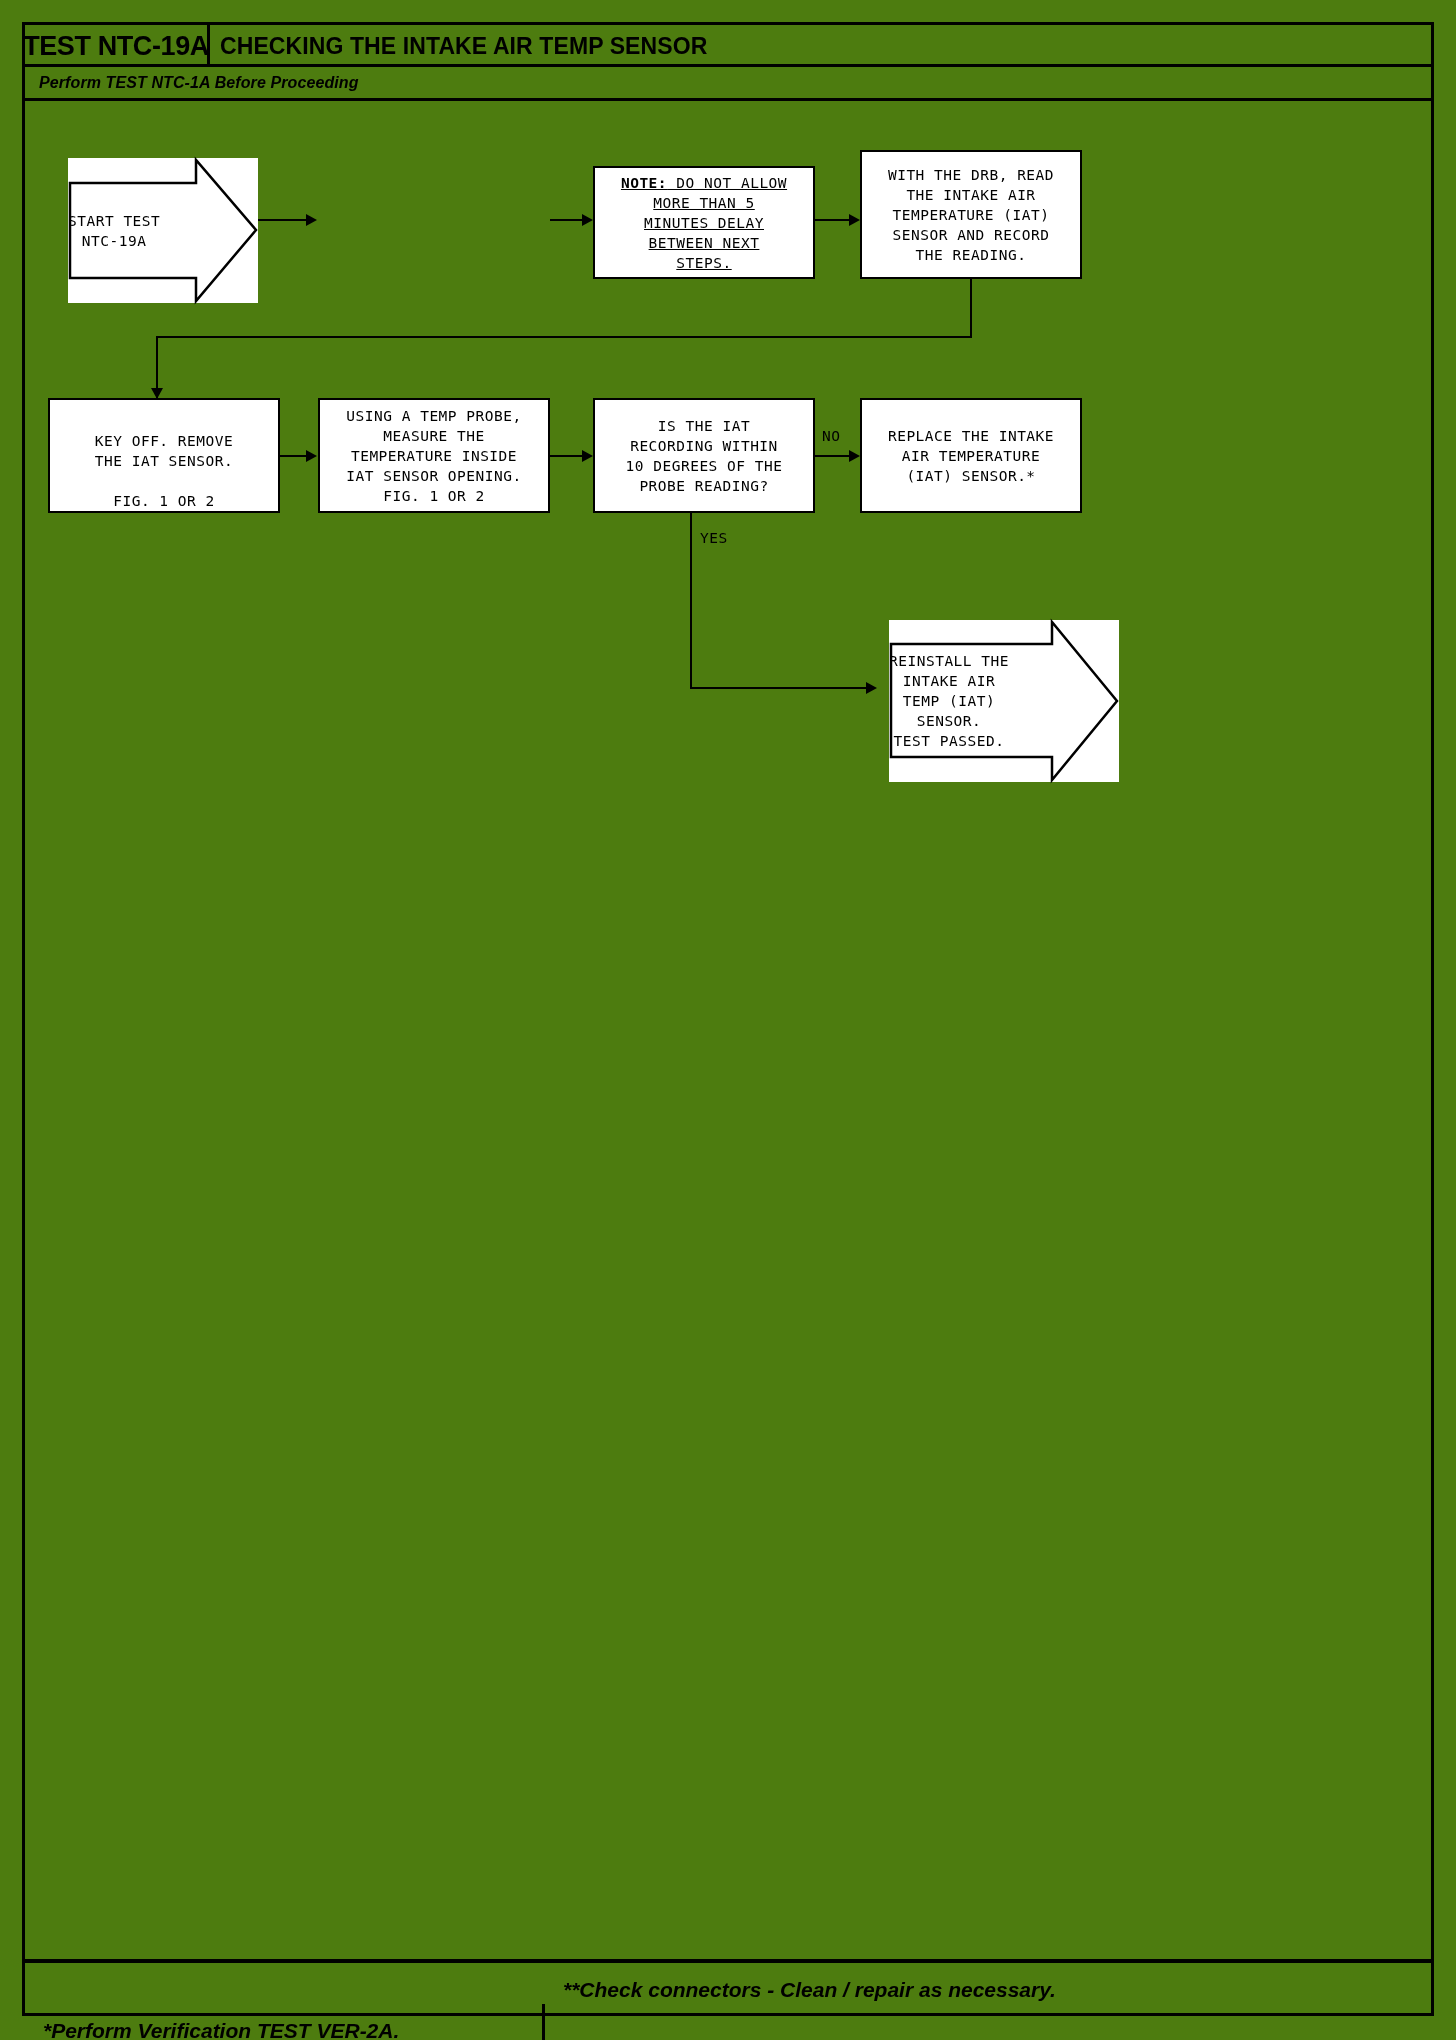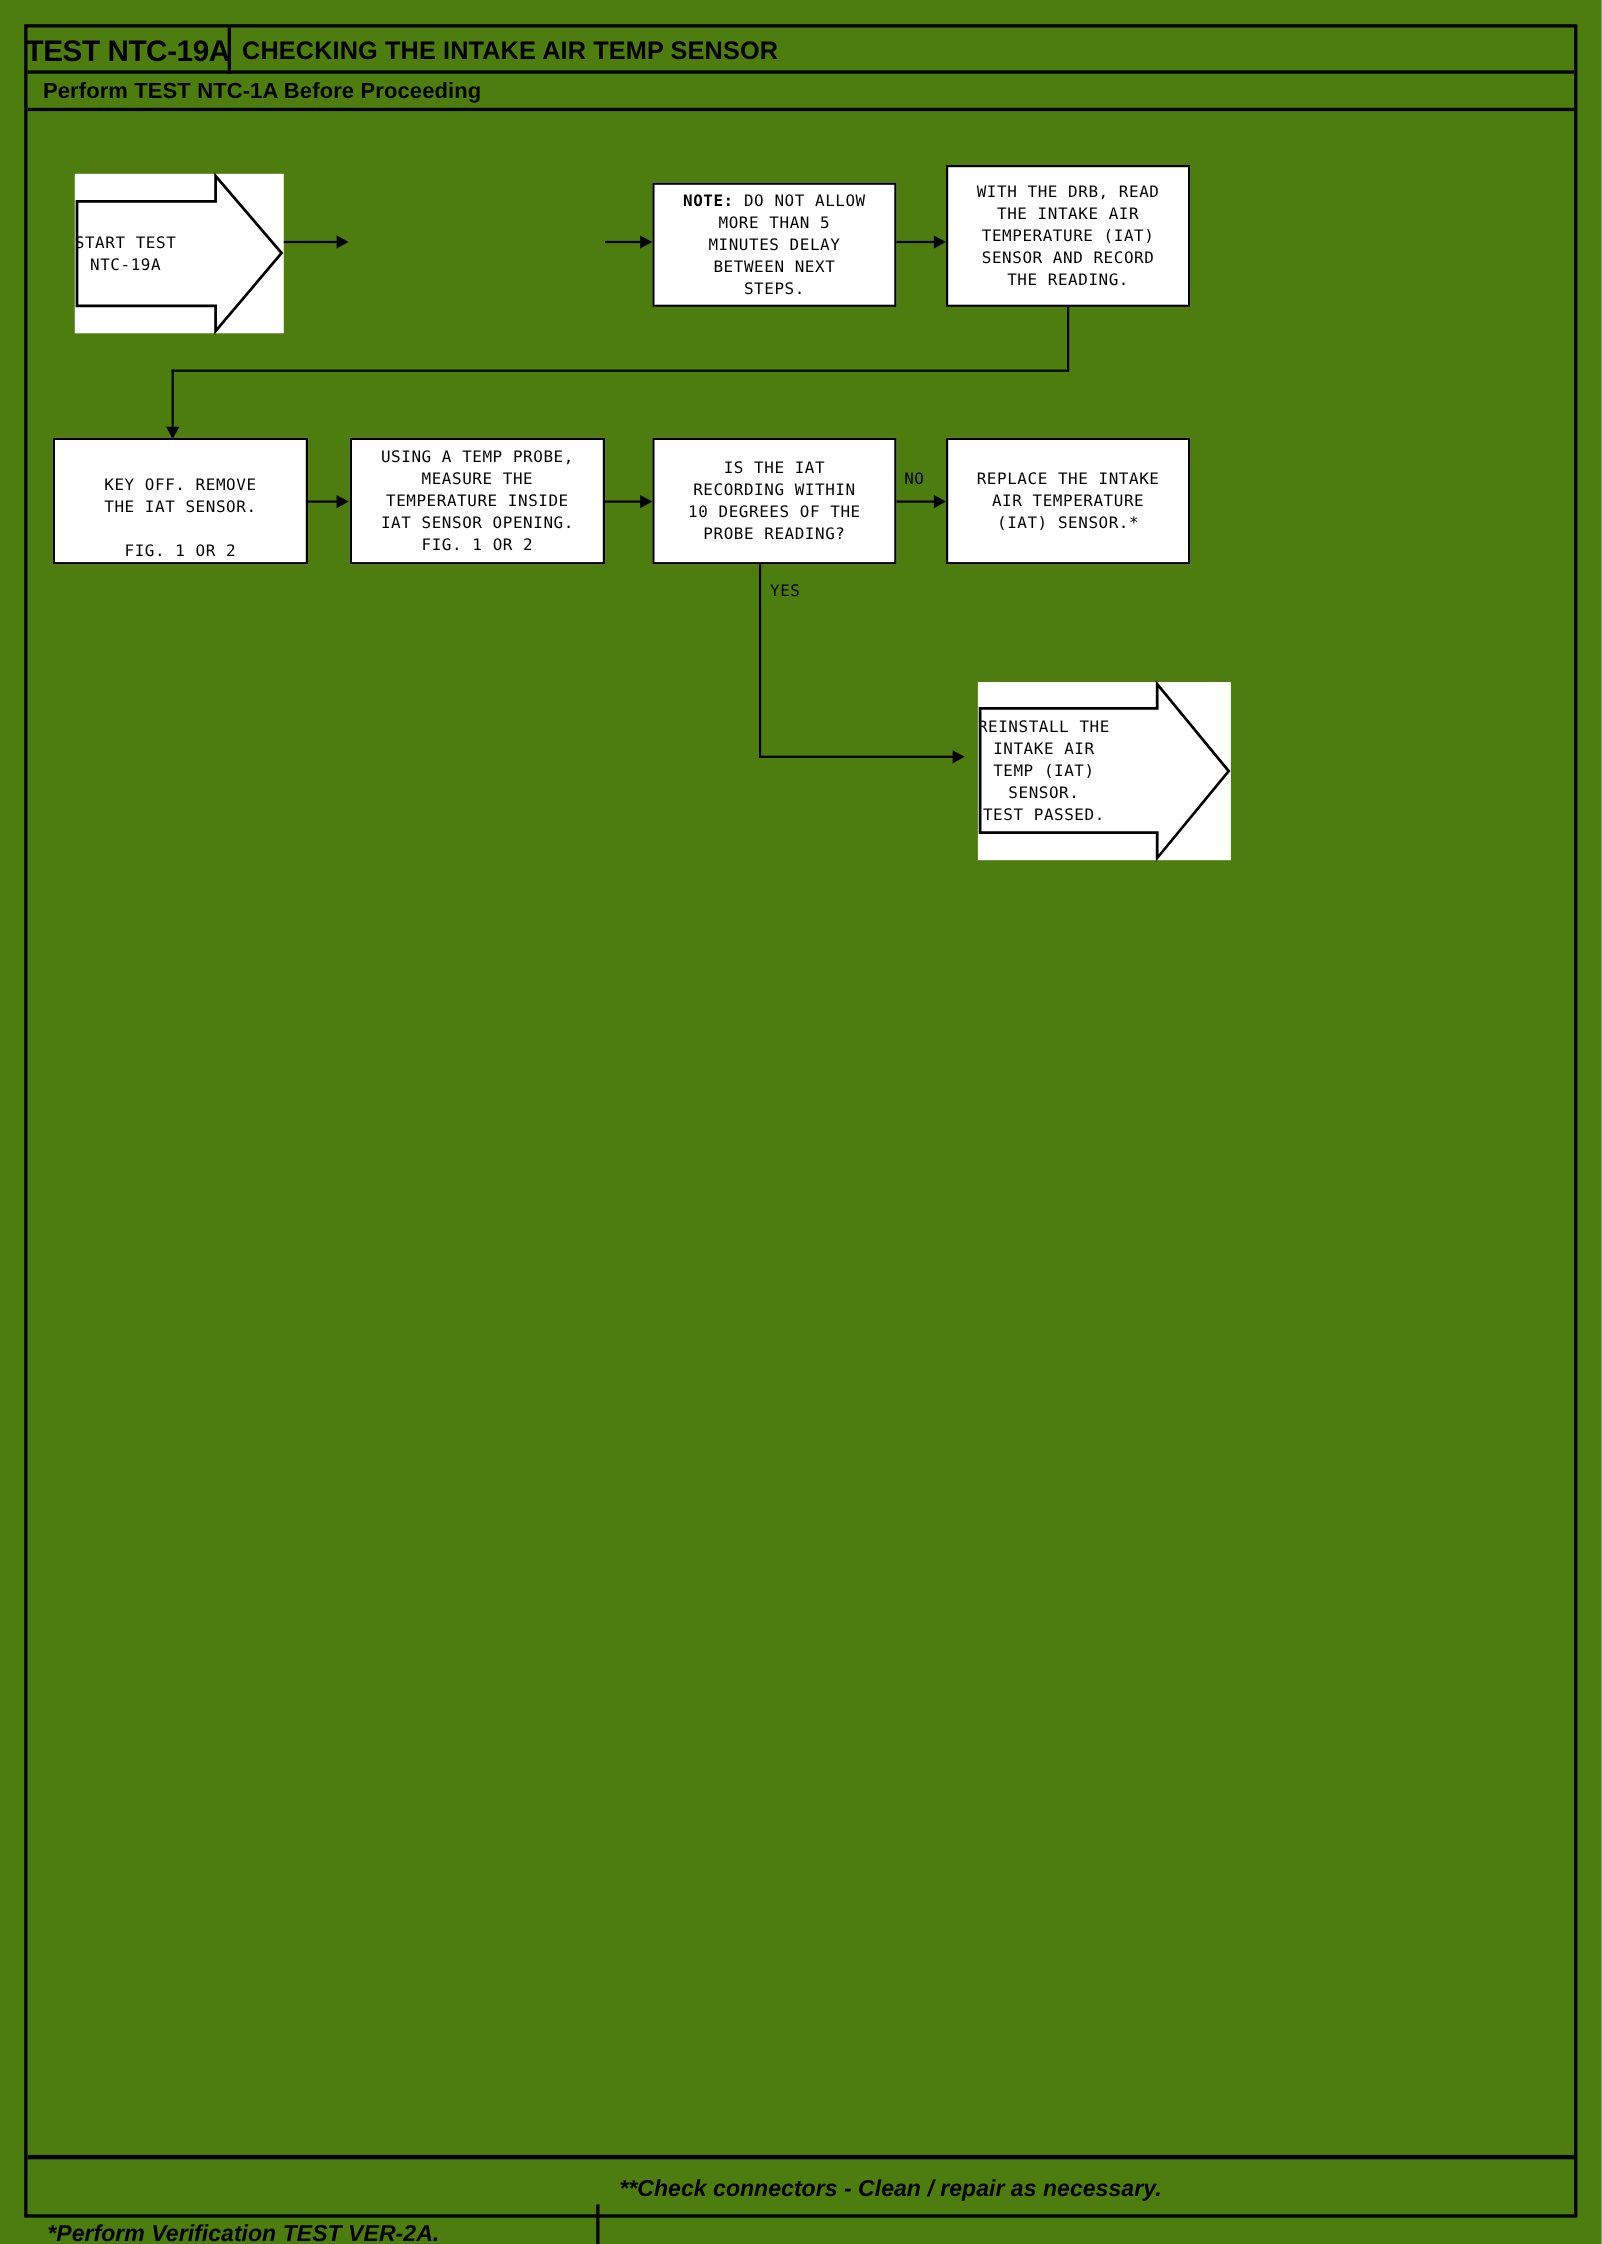--- a/index.html
+++ b/index.html
@@ -76,25 +76,26 @@
     left: 25px;
     top: 68px;
     width: 1406px;
     height: 33px;
     box-sizing: border-box;
     border-bottom: 3px solid #000;
     display: flex;
     align-items: center;
   }
   .subheader-text {
-    font-size: 20px;
+    font-size: 16px;
     font-weight: bold;
     padding-left: 14px;
     letter-spacing: 0.1px;
     white-space: nowrap;
+    font-style: italic;
   }
 
   
   .footer-band {
     position: absolute;
     left: 25px;
     top: 1959px;
     width: 1406px;
     height: 57px;
     box-sizing: border-box;
@@ -233,21 +234,21 @@
     </div>
   </div>
 
   <div class="conn conn-h" style="left:258px; top:219px; width:52px;"></div>
   <div class="arrowhead right" style="left:306px; top:214px;"></div>
 
 
   <div class="conn conn-h" style="left:550px; top:219px; width:38px;"></div>
   <div class="arrowhead right" style="left:582px; top:214px;"></div>
 
-  <div class="node" style="left:593px; top:166px; width:222px; height:113px;">
+  <div class="node" style="left:593px; top:166px; width:222px; height:113px;text-decoration:underline;">
     <div class="node-text"><b>NOTE:</b><span> DO NOT ALLOW
 MORE THAN 5
 MINUTES DELAY
 BETWEEN NEXT
 STEPS.</span></div>
   </div>
 
   <div class="conn conn-h" style="left:815px; top:219px; width:40px;"></div>
   <div class="arrowhead right" style="left:849px; top:214px;"></div>
 

